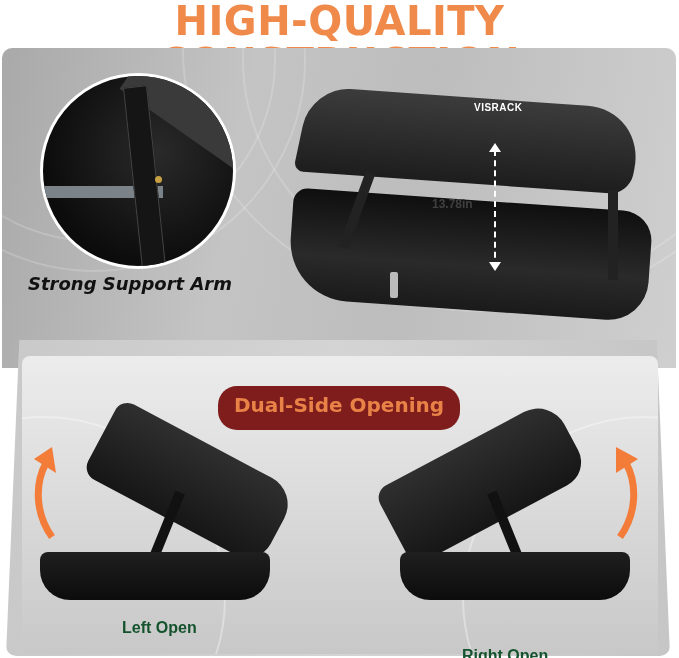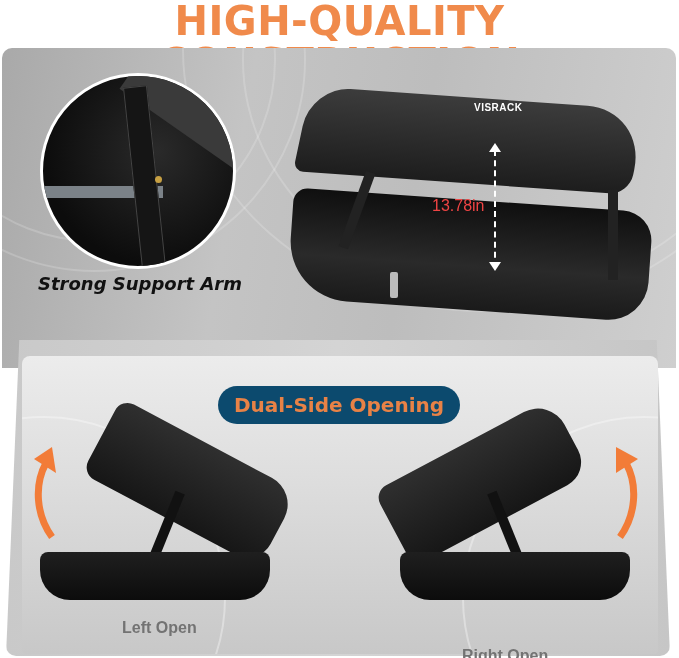--- a/index.html
+++ b/index.html
@@ -37,50 +37,50 @@
   .circle {
     position: absolute; left: 40px; top: 73px; width: 196px; height: 196px; border-radius: 50%;
     border: 3px solid #ffffff; background: radial-gradient(circle at 60% 40%, #2a2a2a, #0c0c0c 70%);
     overflow: hidden; box-sizing: border-box;
   }
   .circle .lid { position:absolute; left:90px; top:-30px; width:200px; height:110px; background:#3a3a3a; transform:rotate(35deg); }
   .circle .rail { position:absolute; left:0; top:110px; width:120px; height:12px; background:#7b8288; }
   .circle .arm { position:absolute; left:90px; top:10px; width:22px; height:190px; background:#151515; border:1px solid #444; transform:rotate(-6deg); }
   .circle .bolt { position:absolute; left:112px; top:100px; width:7px; height:7px; border-radius:50%; background:#c7a043; }
   .caption-italic {
-    position: absolute; left: 38px; top: 273px; font-size: 18px; font-weight: bold; font-style: italic; color: #111;
+    position: absolute; left: 28px; top: 273px; font-size: 18px; font-weight: bold; font-style: italic; color: #111;
     font-family: "DejaVu Sans", sans-serif;
   }
   .box-main { position:absolute; left: 290px; top: 90px; width: 370px; height: 230px; }
   .box-lid {
     position:absolute; left: 10px; top: 8px; width: 340px; height: 85px;
     background: linear-gradient(180deg, #3c3c3c, #1d1d1d);
     border-radius: 40px 60px 20px 10px; transform: skewX(-8deg) rotate(4deg);
   }
   .box-base {
     position:absolute; left: 0; top: 110px; width: 360px; height: 110px;
     background: linear-gradient(180deg, #0f0f0f, #2a2a2a 60%, #1a1a1a);
     border-radius: 14px 30px 40px 60px; transform: rotate(4deg);
   }
   .brand { position:absolute; left: 474px; top: 102px; color:#fff; font-weight:bold; font-size: 10px; letter-spacing:0.5px; }
   .dim-line { position:absolute; left: 494px; top: 150px; width: 2px; height: 118px; border-left: 2px dashed #ffffff; }
   .dim-arrow-up { position:absolute; left: 489px; top: 143px; width:0; height:0; border-left:6px solid transparent; border-right:6px solid transparent; border-bottom:9px solid #fff; }
   .dim-arrow-down { position:absolute; left: 489px; top: 262px; width:0; height:0; border-left:6px solid transparent; border-right:6px solid transparent; border-top:9px solid #fff; }
-  .dim-label { position:absolute; left: 432px; top: 197px; color:#ef4444; font-weight:normal; font-size: 16px; }
+  .dim-label { position:absolute; left: 432px; top: 197px; color:#404040; font-weight:bold; font-size: 12px; }
   .pill {
-    position: absolute; left: 218px; top: 386px; width: 242px; height: 38px; border-radius: 19px; background: #0c4a6e;
+    position: absolute; left: 218px; top: 386px; width: 242px; height: 44px; border-radius: 19px; background: #7f1d1d;
     text-align: center; line-height: 38px; font-size: 20px; font-weight: bold; color: #e88246;
     font-family: "DejaVu Sans", sans-serif;
   }
   .opened-box { position:absolute; width: 250px; height: 170px; }
   .ob-lid { position:absolute; width: 200px; height: 85px; background: linear-gradient(180deg,#2f2f2f,#161616); border-radius: 14px 30px 26px 14px; }
   .ob-base { position:absolute; width: 230px; height: 48px; background: linear-gradient(180deg,#1f1f1f,#0c0c0c); border-radius: 8px 8px 30px 30px; }
   .ob-arm { position:absolute; width: 10px; height: 70px; background:#111; }
   .arrow-svg { position:absolute; }
-  .open-label { position:absolute; font-size: 16px; font-weight: bold; color: #737373; }
+  .open-label { position:absolute; font-size: 16px; font-weight: bold; color: #14532d; }
 </style>
 </head>
 <body>
 
 <div class="headline">HIGH-QUALITY CONSTRUCTION</div>
 
 <div class="top-panel">
   <div class="swirl" style="left:-120px; top:-200px; width:420px; height:420px;"></div>
   <div class="swirl" style="left:-90px; top:-170px; width:360px; height:360px;"></div>
   <div class="swirl" style="left:180px; top:-260px; width:600px; height:520px;"></div>

